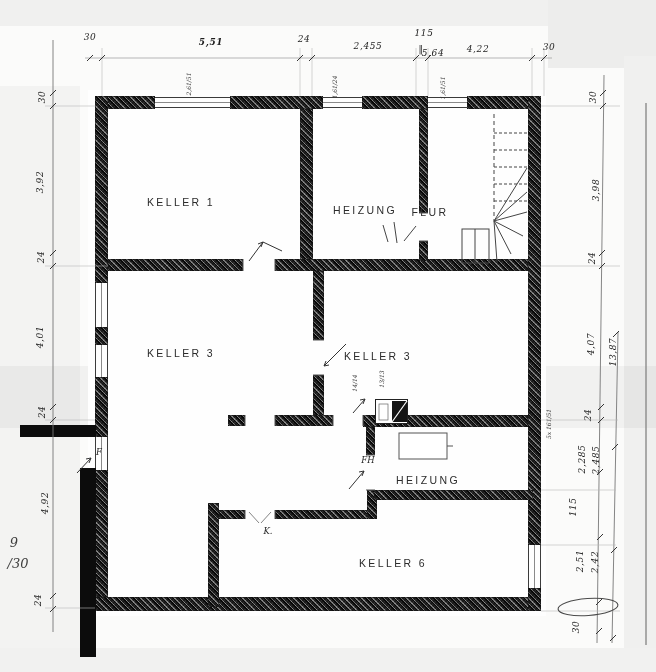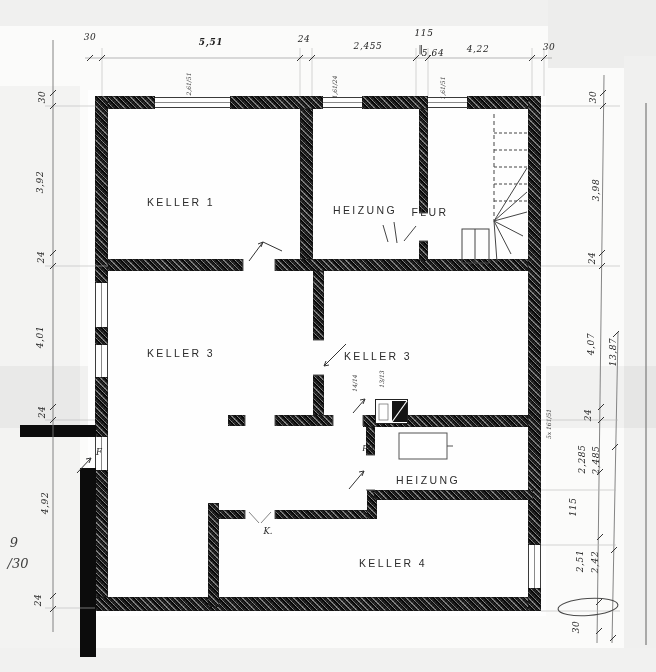--- a/index.html
+++ b/index.html
@@ -74,21 +74,21 @@
   <div class="winV" style="left:95px;top:437px;width:13px;height:33px;"></div>
   <div class="winV" style="left:528px;top:545px;width:13px;height:43px;"></div>
 
   <div class="solid" style="left:20px;top:425px;width:76px;height:12px;"></div>
   <div class="solid" style="left:80px;top:468px;width:16px;height:189px;"></div>
 
   <div id="labels-layer">
       <span class="lbl room" style="left: 181px; top: 202px; transform: translate(-50%, -50%);">KELLER 1</span>
       <span class="lbl room" style="left: 181px; top: 353px; transform: translate(-50%, -50%);">KELLER 3</span>
       <span class="lbl room" style="left: 378px; top: 356px; transform: translate(-50%, -50%);">KELLER 3</span>
-      <span class="lbl room" style="left: 393px; top: 563px; transform: translate(-50%, -50%);">KELLER 4</span>
+      <span class="lbl room" style="left: 393px; top: 563px; transform: translate(-50%, -50%);">KELLER 6</span>
       <span class="lbl room" style="left: 365px; top: 210px; transform: translate(-50%, -50%);">HEIZUNG</span>
       <span class="lbl room" style="left: 430px; top: 212px; transform: translate(-50%, -50%);">FLUR</span>
       <span class="lbl room" style="left: 428px; top: 480px; transform: translate(-50%, -50%);">HEIZUNG</span>
       <span class="lbl dim" style="left: 90px; top: 37px; transform: translate(-50%, -50%);">30</span>
       <span class="lbl dim" style="left: 211px; top: 42px; transform: translate(-50%, -50%); font-weight: bold;">5,51</span>
       <span class="lbl dim" style="left: 304px; top: 39px; transform: translate(-50%, -50%);">24</span>
       <span class="lbl dim" style="left: 368px; top: 46px; transform: translate(-50%, -50%);">2,455</span>
       <span class="lbl dim" style="left: 424px; top: 33px; transform: translate(-50%, -50%);">115</span>
       <span class="lbl dim" style="left: 421px; top: 49px; transform: translate(-50%, -50%);">‖</span>
       <span class="lbl dim" style="left: 433px; top: 53px; transform: translate(-50%, -50%);">5,64</span>
@@ -113,21 +113,21 @@
       <span class="lbl dim" style="left: 613px; top: 352px; transform: translate(-50%, -50%) rotate(-90deg);">13,87</span>
       <span class="lbl dim" style="left: 596px; top: 460px; transform: translate(-50%, -50%) rotate(-90deg);">2,485</span>
       <span class="lbl dim" style="left: 595px; top: 562px; transform: translate(-50%, -50%) rotate(-90deg);">2,42</span>
       <span class="lbl tiny" style="left: 188px; top: 84px; transform: translate(-50%, -50%) rotate(-90deg);">2,61/51</span>
       <span class="lbl tiny" style="left: 334px; top: 87px; transform: translate(-50%, -50%) rotate(-90deg);">1,61/24</span>
       <span class="lbl tiny" style="left: 442px; top: 88px; transform: translate(-50%, -50%) rotate(-90deg);">1,61/51</span>
       <span class="lbl tiny" style="left: 354px; top: 383px; transform: translate(-50%, -50%) rotate(-90deg);">14/14</span>
       <span class="lbl tiny" style="left: 381px; top: 379px; transform: translate(-50%, -50%) rotate(-90deg);">13/13</span>
       <span class="lbl tiny" style="left: 548px; top: 424px; transform: translate(-50%, -50%) rotate(-90deg);">5x 161/51</span>
       <span class="lbl anno" style="left: 99px; top: 452px; transform: translate(-50%, -50%);">F</span>
-      <span class="lbl anno" style="left: 368px; top: 448px; transform: translate(-50%, -50%); font-family: Liberation Serif, serif;">FH</span>
+      <span class="lbl anno" style="left: 368px; top: 460px; transform: translate(-50%, -50%);">FH</span>
       <span class="lbl anno" style="left: 268px; top: 531px; transform: translate(-50%, -50%);">K.</span>
       <span class="lbl hand" style="left: 14px; top: 542px; transform: translate(-50%, -50%);">9</span>
       <span class="lbl hand" style="left: 18px; top: 563px; transform: translate(-50%, -50%);">/30</span>
     </div>
 
   <svg width="656" height="672" viewBox="0 0 656 672">
 
     <g stroke="#777" stroke-width=".9" fill="none">
       <path d="M53,40 V632"></path>
       <path d="M85,58 H552" stroke="#9a9a9a" stroke-width=".7"></path>

